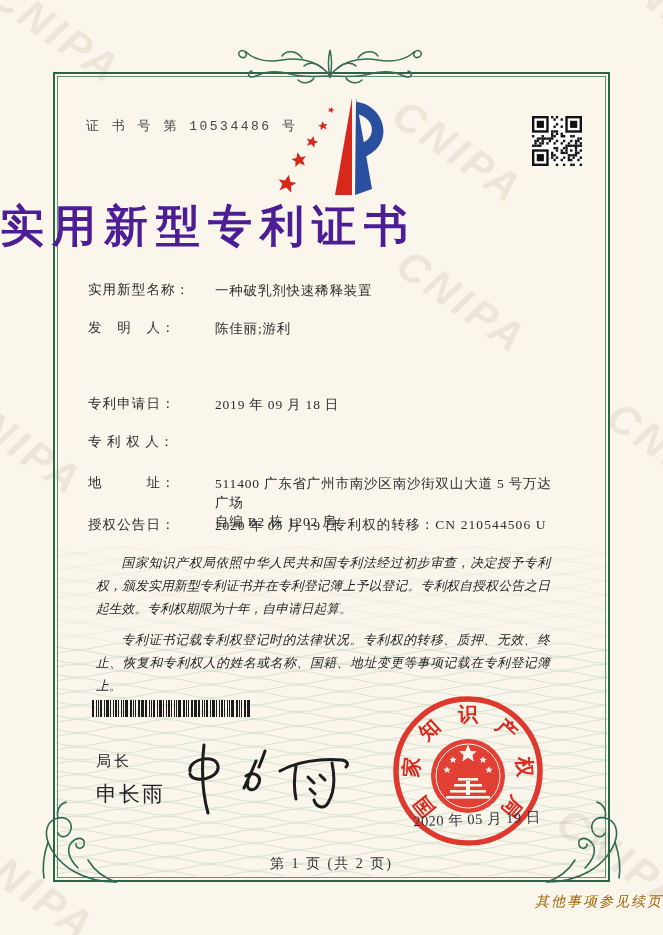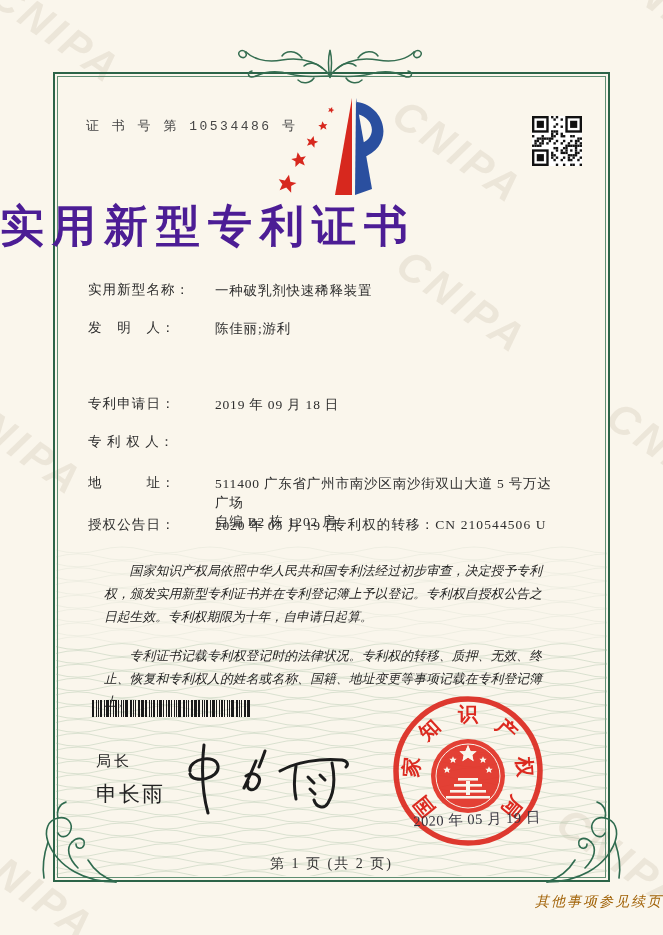--- a/index.html
+++ b/index.html
@@ -13,21 +13,21 @@
   .cert-no{position:absolute;left:86px;top:117px;font-size:13px;letter-spacing:2.5px;color:#454545;z-index:5;font-family:Liberation Mono, monospace;}
   .title{position:absolute;left:0;right:0;top:197px;text-align:left;font-size:44px;font-weight:bold;
          letter-spacing:8px;color:#4c1d95;z-index:5;}
   .row{position:absolute;left:88px;width:472px;font-size:13.5px;letter-spacing:1.1px;color:#2e2e2e;z-index:5;}
   .row .lbl{display:inline-block;}
   .row .val{position:absolute;left:127px;top:0;width:346px;white-space:pre-line;
             letter-spacing:0.8px;line-height:19px;}
   .grant{position:absolute;left:245px;top:0;white-space:nowrap;}
   .paras{position:absolute;left:88px;top:544px;width:470px;font-size:12.8px;line-height:23px;
          text-align:justify;color:#1f1f1f;font-style:italic;z-index:5;}
-  .paras p{margin:16px;text-indent:2em;}
+  .paras p{margin:8px;text-indent:2em;}
   .sig-title{position:absolute;left:96px;top:752px;font-family:"Liberation Sans","DejaVu Sans",sans-serif;
              font-size:15px;letter-spacing:3px;color:#222;z-index:6;}
   .sig-name{position:absolute;left:96px;top:780px;font-family:"Liberation Sans","DejaVu Sans",sans-serif;
             font-size:21px;letter-spacing:2px;color:#222;z-index:6;}
   .page-no{position:absolute;left:0;right:0;top:855px;text-align:center;font-size:14px;
            letter-spacing:2px;color:#333;z-index:6;}
   .footer-note{position:absolute;left:0;right:0;top:893px;text-align:right;font-size:14px;
                font-style:italic;letter-spacing:2px;color:#a16207;z-index:6;}
   .seal-date{position:absolute;left:398px;top:810px;width:158px;font-size:14.5px;color:#33323c;
              letter-spacing:0.5px;transform:rotate(-2deg);z-index:8;text-align:center;}

